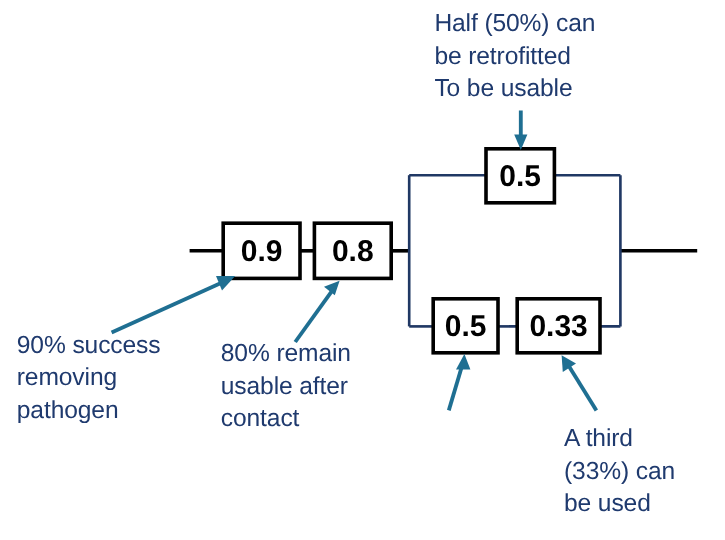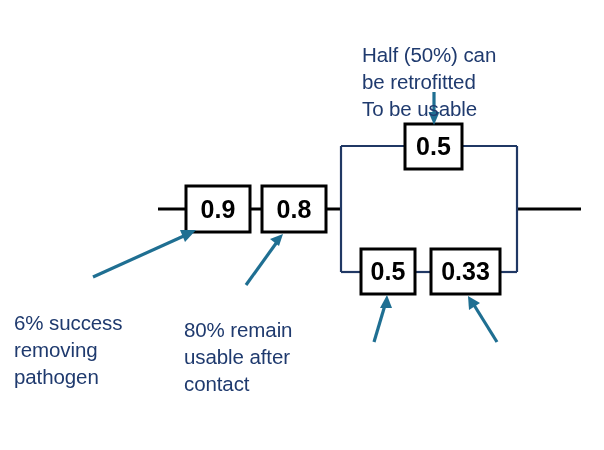--- a/index.html
+++ b/index.html
@@ -24,21 +24,20 @@
   }
   .annotation {
     position: absolute;
     color: #1f3a6e;
     font-family: "Liberation Sans", sans-serif;
     font-size: 20.5px;
     line-height: 27px;
     font-weight: 400;
     white-space: pre-line;
     letter-spacing: -0.1px;
-    margin-top: 35px;
   }
   .block-label {
     font-family: "Liberation Sans", sans-serif;
     font-size: 25px;
     font-weight: bold;
     fill: #000000;
     text-anchor: middle;
     dominant-baseline: middle;
   }
   .block-rect {
@@ -138,23 +137,26 @@
     <g>
       <line class="arrow-line" x1="497" y1="342" x2="474" y2="305"></line>
       <polygon class="arrow-head" points="468,296 469,310 480,303"></polygon>
     </g>
   </svg>
 
   <div class="annotation" id="ann-top">Half (50%) can
 be retrofitted
 To be usable</div>
 
-  <div class="annotation" id="ann-left">6% success
+  <div class="annotation" id="ann-left">90% success
 removing
 pathogen</div>
 
   <div class="annotation" id="ann-mid">80% remain
 usable after
 contact</div>
 
 
+  <div class="annotation" id="ann-br">A third
+(33%) can
+be used</div>
 
 </div>
 
 </body></html>

